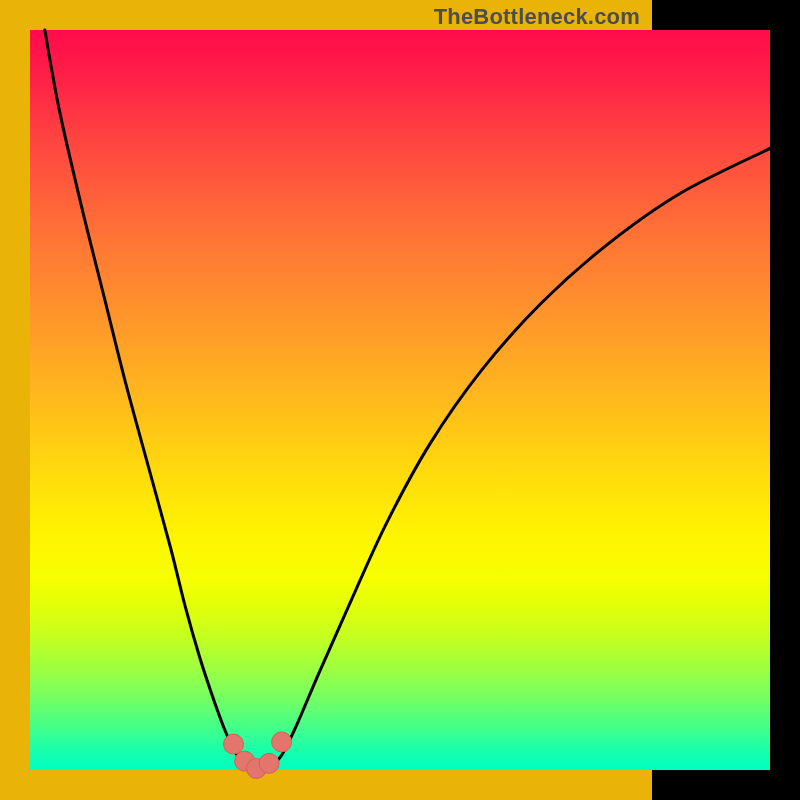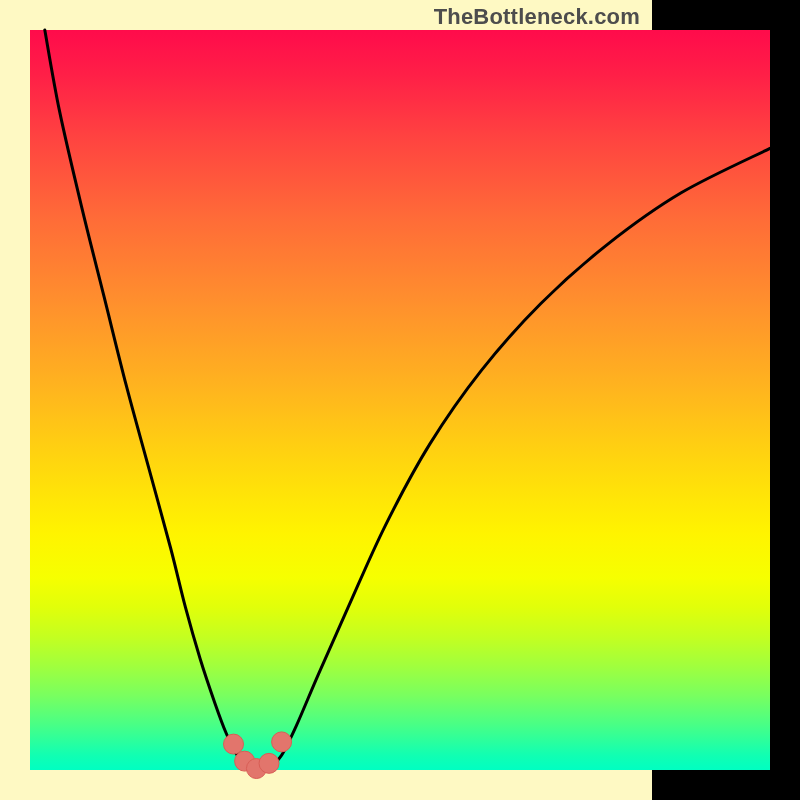--- a/index.html
+++ b/index.html
@@ -10,21 +10,21 @@
     background: #000;
     overflow: hidden;
     font-family: Arial, Helvetica, sans-serif;
   }
   .frame {
     position: absolute;
     left: 0;
     top: 0;
     width: 652px;
     height: 800px;
-    background: #fef9c3;
+    background: #eab308;
   }
   .plot {
     position: absolute;
     left: 30px;
     top: 30px;
     width: 740px;
     height: 740px;
     background: linear-gradient(to bottom,
       #ff0b4b 0%,
       #ff1f47 6%,

